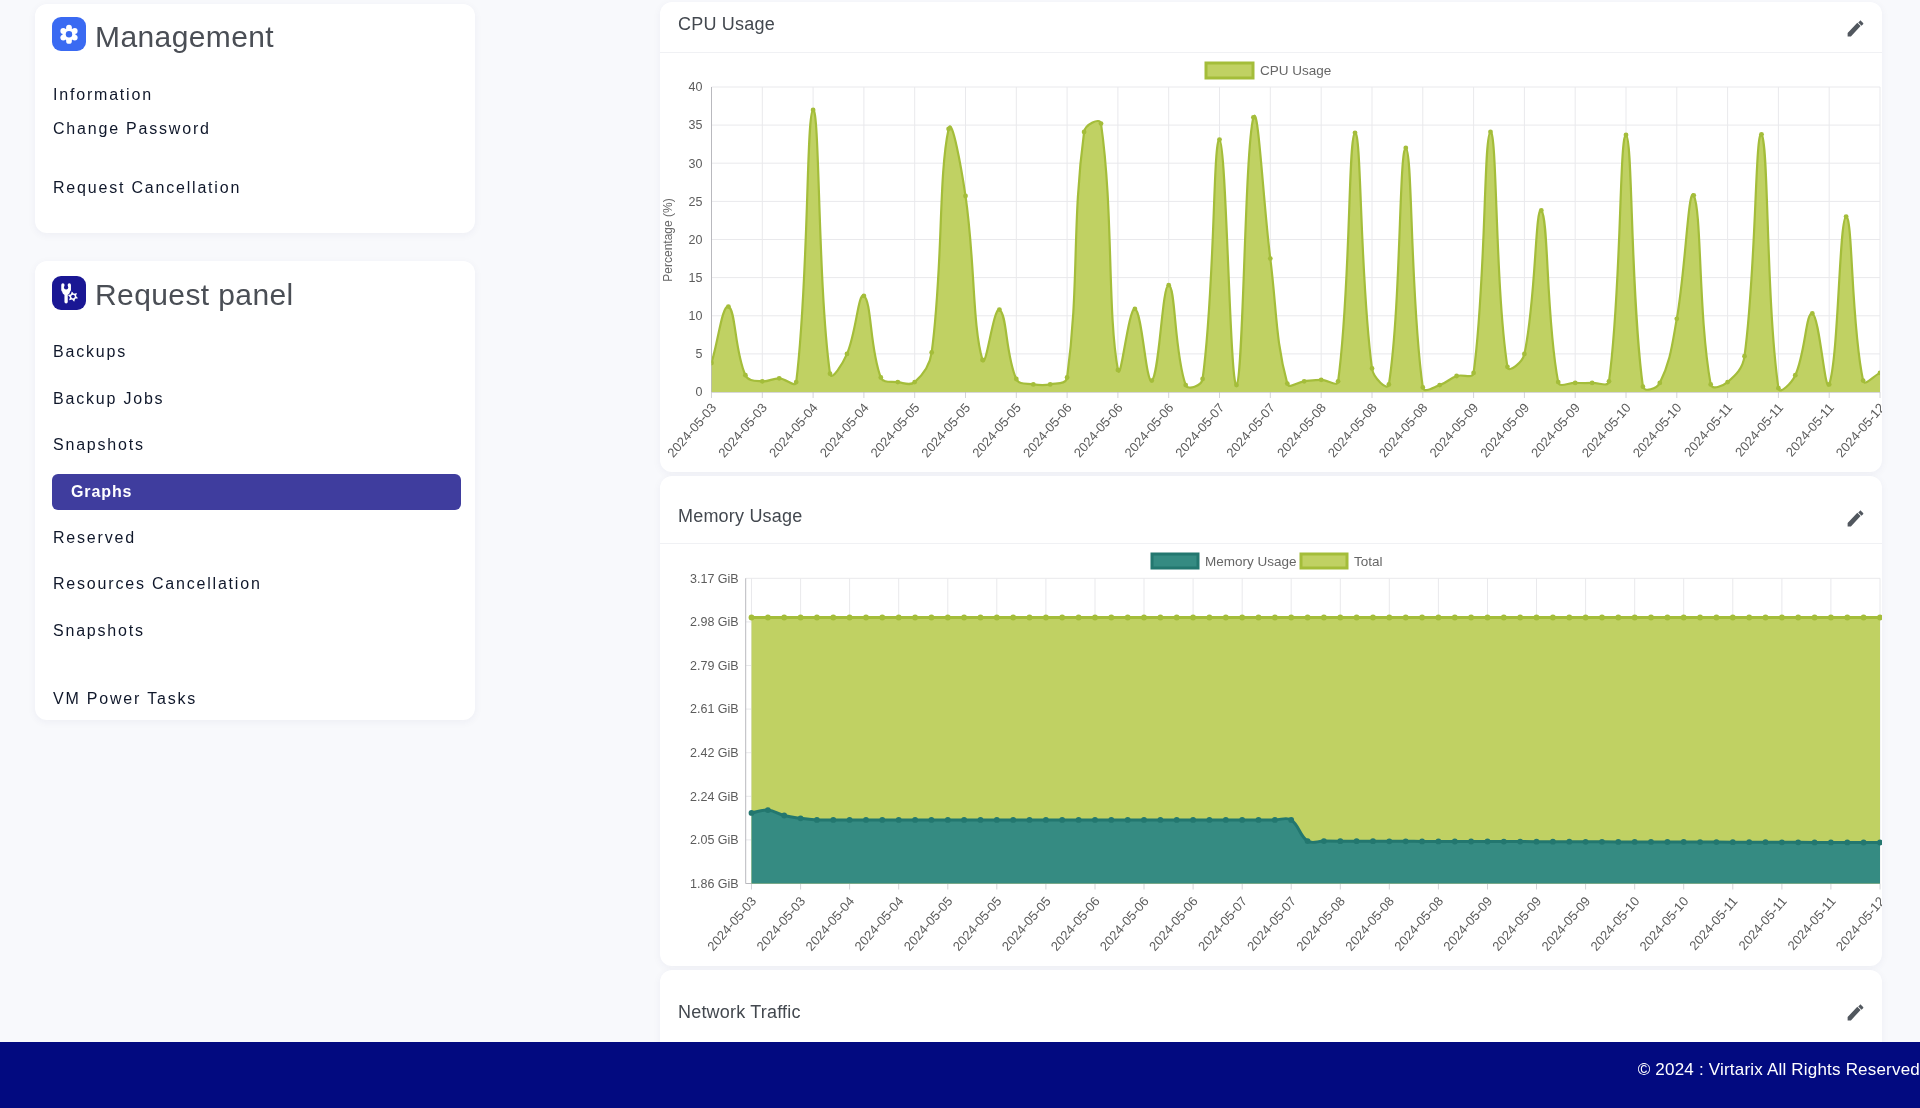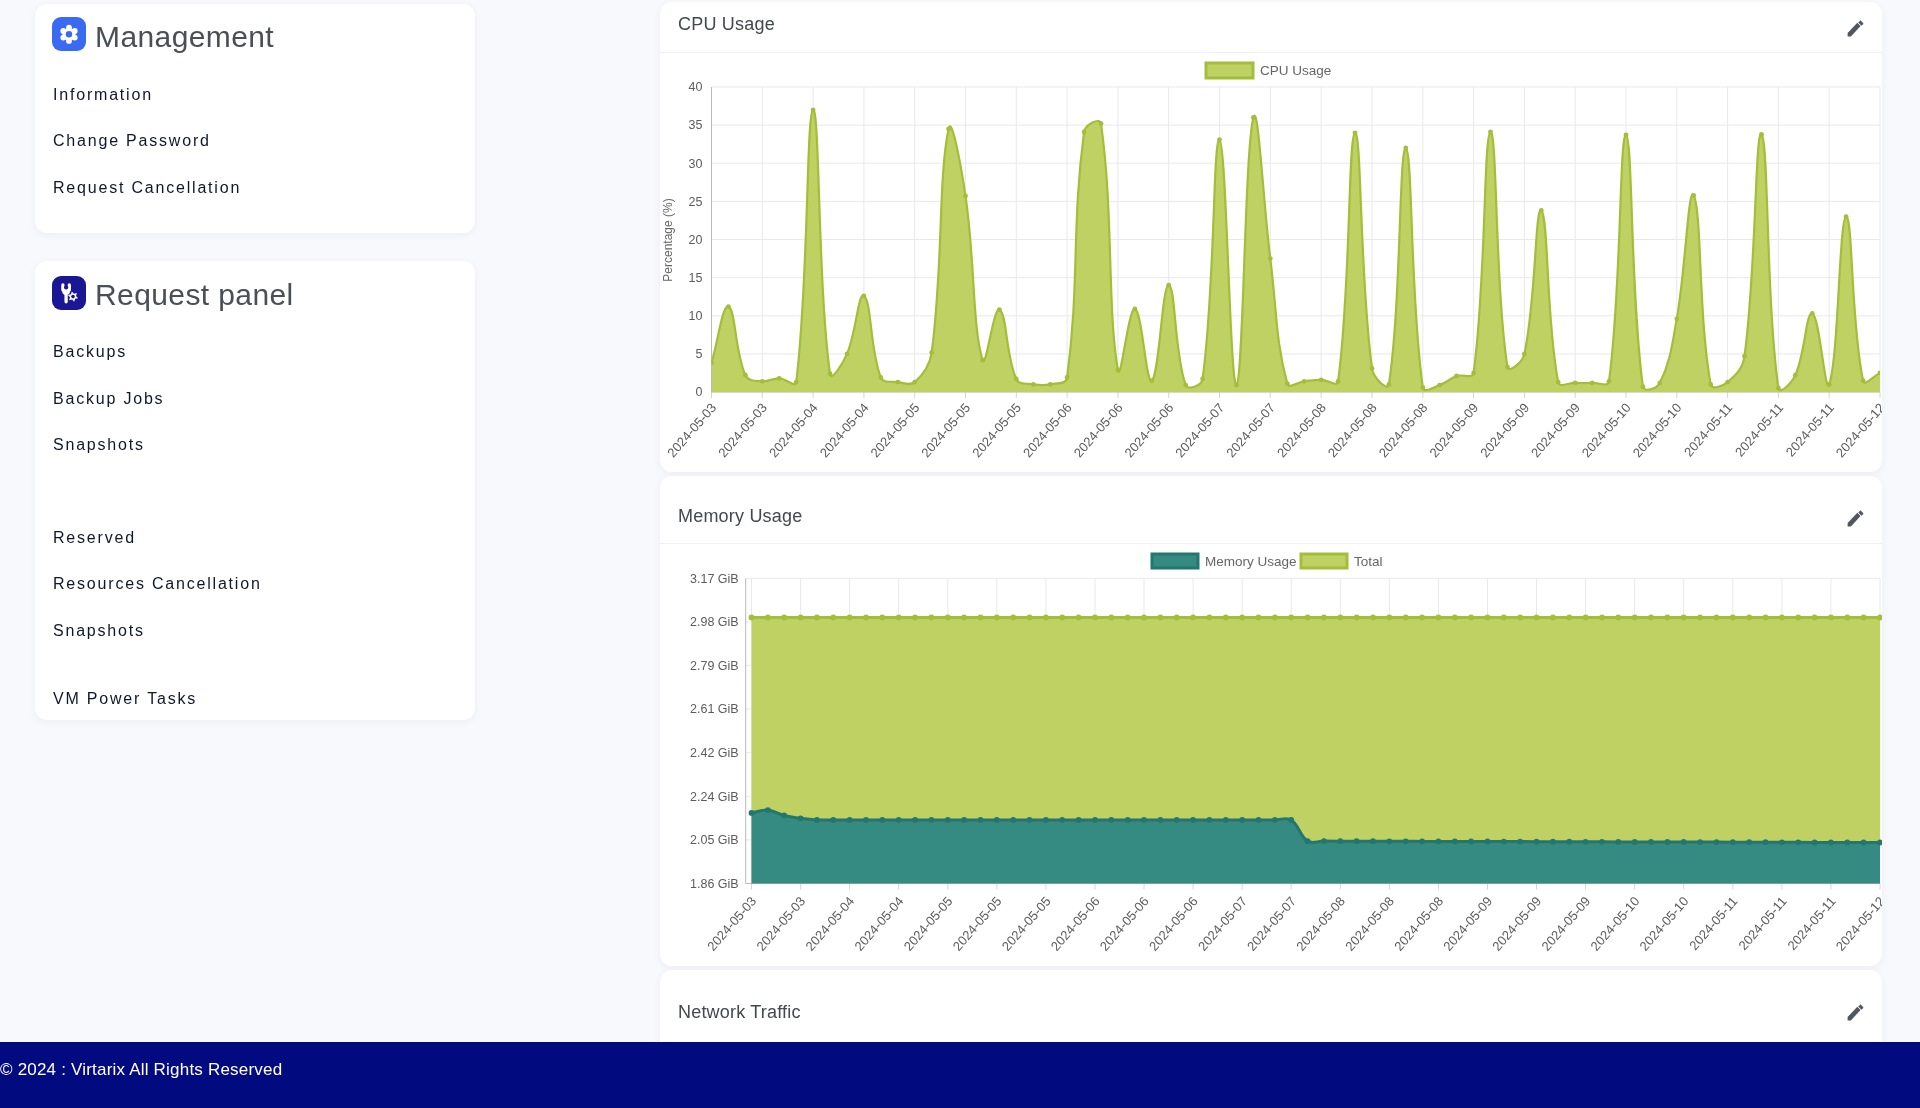--- a/index.html
+++ b/index.html
@@ -4,40 +4,40 @@
 html,body{width:1920px;height:1108px;background:#f8f9fc;font-family:"Liberation Sans",sans-serif;overflow:hidden;position:relative}
 .card{position:absolute;background:#fff;border-radius:12px;box-shadow:0 2px 8px rgba(40,40,90,.05)}
 .sideitem{position:absolute;left:18px;font-size:16px;color:#0f172a;letter-spacing:1.8px}
 .sect-title{position:absolute;left:60px;font-size:30px;color:#4a4e55;letter-spacing:.4px}
 .icbox{position:absolute;left:17px;width:34px;height:34px;border-radius:9px;display:flex;align-items:center;justify-content:center}
 .chead{position:absolute;left:18px;font-size:18px;color:#43484f;font-weight:500;letter-spacing:.2px}
 .pencil{position:absolute;right:16px;width:21px;height:21px}
 .hline{position:absolute;left:0;width:100%;height:1px;background:#f0f1f4}
 .csvg{position:absolute;left:660px;top:52px}
 .msvg{position:absolute;left:660px;top:543px}
-.footer{position:absolute;left:0;top:1042px;width:1920px;height:66px;background:#020a80;z-index:20;display:flex;justify-content:flex-start}
+.footer{position:absolute;left:0;top:1042px;width:1920px;height:66px;background:#020a80;z-index:20;display:flex;justify-content:flex-end}
 .footer span{color:#fff;font-size:17px;letter-spacing:.2px;margin-top:18px}
 </style></head><body>
 
 <div class="card" style="left:35px;top:4px;width:440px;height:229px">
   <div class="icbox" style="top:13px;background:#3a6af2">
       <svg width="34" height="34" viewBox="0 0 34 34" fill="#ffffff">
         <circle cx="17.00" cy="23.90" r="2.9"></circle>
         <circle cx="11.28" cy="20.60" r="2.9"></circle>
         <circle cx="11.28" cy="14.00" r="2.9"></circle>
         <circle cx="17.00" cy="10.70" r="2.9"></circle>
         <circle cx="22.72" cy="14.00" r="2.9"></circle>
         <circle cx="22.72" cy="20.60" r="2.9"></circle>
         <circle cx="17" cy="17.3" r="6.4"></circle>
         <circle cx="17" cy="17.3" r="3.2" fill="#3a6af2"></circle>
       </svg>
     </div>
   <div class="sect-title" style="top:16px">Management</div>
   <div class="sideitem" style="top:82px">Information</div>
-  <div class="sideitem" style="top:128px">Change Password</div>
+  <div class="sideitem" style="top:116px">Change Password</div>
   <div class="sideitem" style="top:175px">Request Cancellation</div>
 </div>
 
 <div class="card" style="left:35px;top:261px;width:440px;height:459px">
   <div class="icbox" style="top:15px;background:#1a1794">
       <svg width="34" height="34" viewBox="0 0 34 34">
         <g stroke="#ffffff" stroke-width="3.3" stroke-linecap="round">
           <line x1="10.9" y1="9.0" x2="10.9" y2="14.0"></line>
           <line x1="17.3" y1="9.0" x2="17.3" y2="14.0"></line>
         </g>
@@ -45,20 +45,23 @@
         <circle cx="14.1" cy="11.4" r="2.15" fill="#1a1794"></circle>
         <rect x="12.45" y="16.2" width="3.3" height="11.2" rx="1.65" fill="#ffffff"></rect>
         <polygon points="26.06,22.17 23.11,22.87 22.18,25.77 20.08,23.56 17.11,24.20 17.98,21.29 15.94,19.03 18.89,18.33 19.82,15.43 21.92,17.64 24.89,17.00 24.02,19.91" fill="#ffffff"></polygon>
         <circle cx="21.0" cy="20.6" r="1.8" fill="#1a1794"></circle>
       </svg>
     </div>
   <div class="sect-title" style="top:17px">Request panel</div>
   <div class="sideitem" style="top:82px">Backups</div>
   <div class="sideitem" style="top:129px">Backup Jobs</div>
   <div class="sideitem" style="top:175px">Snapshots</div>
+  <div style="position:absolute;left:17px;top:213px;width:409px;height:36px;background:#3f3d9e;border-radius:6px">
+    <span style="position:absolute;left:19px;top:9px;font-size:16px;color:#fff;font-weight:bold;letter-spacing:.9px">Graphs</span>
+  </div>
   <div class="sideitem" style="top:268px">Reserved</div>
   <div class="sideitem" style="top:314px">Resources Cancellation</div>
   <div class="sideitem" style="top:361px">Snapshots</div>
   <div class="sideitem" style="top:429px">VM Power Tasks</div>
 </div>
 
 <div class="card" style="left:660px;top:2px;width:1222px;height:470px">
   <div class="chead" style="top:12px">CPU Usage</div>
   <div class="pencil" style="top:16px"><svg width="21" height="21" viewBox="0 0 24 24" fill="#51575e">
         <path d="M3 17.25V21h3.75L17.81 9.19l-3.75-3.75L3 17.25zM20.71 7.04c.39-.39.39-1.02 0-1.41l-2.34-2.34c-.39-.39-1.02-.39-1.41 0l-1.83 1.83 3.75 3.75 1.83-1.83z"></path>

